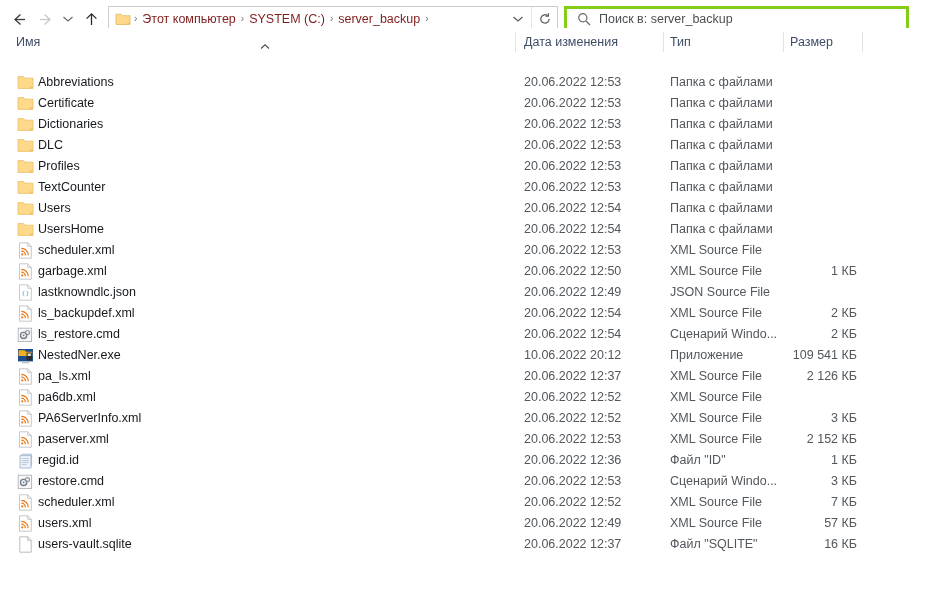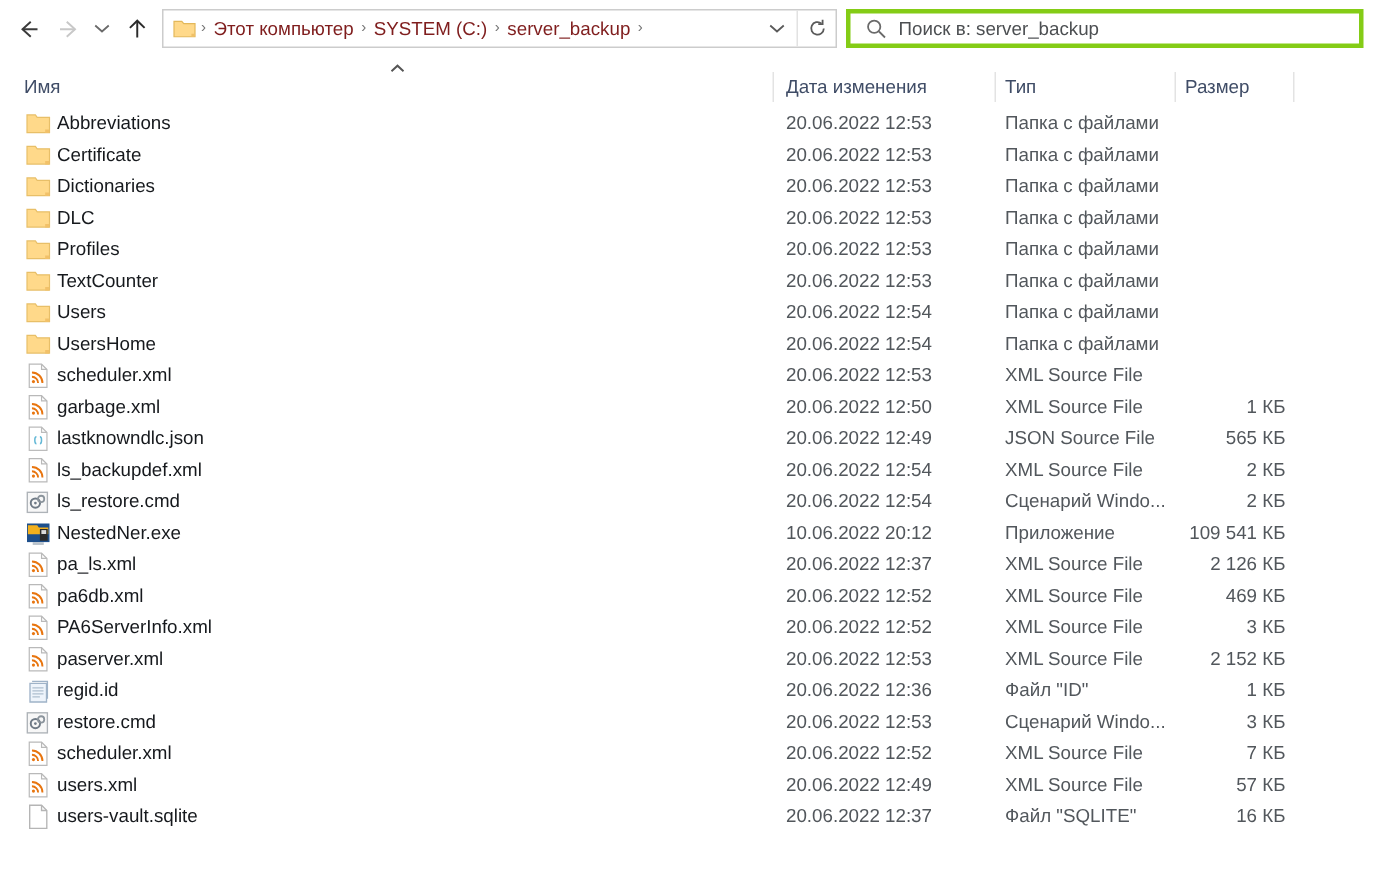--- a/index.html
+++ b/index.html
@@ -85,21 +85,21 @@
     width: 22px; margin-left: 6px; margin-right: 4px;
     display: flex; align-items: center; justify-content: center;
     color: #6a6a6a; flex: none;
   }
   .search-placeholder {
     font-size: 12.5px; color: #4c4f52; white-space: nowrap;
   }
 
   
   .colheaders {
-    position: absolute; left: 0; top: 44px;
+    position: absolute; left: 0; top: 28px;
     width: 926px; height: 28px;
     background: #ffffff;
     padding-left: 32px;
   }
   .colheader {
     position: absolute; top: 0; height: 28px;
     display: flex; align-items: center;
     font-size: 12.5px; color: #3f4c66;
     white-space: nowrap;
   }
@@ -382,21 +382,20 @@
           <svg class="ico" width="15" height="17" viewBox="0 0 15 17">
             <path d="M1.5 0.8 h8.2 l3.6 3.5 v11.9 h-11.8 z" fill="#ffffff" stroke="#bcbcbc" stroke-width="0.8"></path>
             <path d="M9.7 0.8 v3.5 h3.6" fill="none" stroke="#bcbcbc" stroke-width="0.8"></path>
             <path d="M6.3 7.2 c-1.1 0 -1.1 1.5 -1.1 2.3 c0 0.8 0 2.3 1.1 2.3" fill="none" stroke="#63b8d6" stroke-width="1"></path>
             <path d="M8.6 7.2 c1.1 0 1.1 1.5 1.1 2.3 c0 0.8 0 2.3 -1.1 2.3" fill="none" stroke="#63b8d6" stroke-width="1"></path>
           </svg>
         </span>
         <span class="cell-name">lastknowndlc.json</span>
         <span class="cell-date">20.06.2022 12:49</span>
         <span class="cell-type">JSON Source File</span>
-        <span class="cell-size">565 КБ</span>
       </div>
       <div class="row">
         <span class="cell-icon">
           <svg class="ico" width="15" height="17" viewBox="0 0 15 17">
             <path d="M1.5 0.8 h8.2 l3.6 3.5 v11.9 h-11.8 z" fill="#ffffff" stroke="#b9b9b9" stroke-width="0.8"></path>
             <path d="M9.7 0.8 v3.5 h3.6" fill="none" stroke="#b9b9b9" stroke-width="0.8"></path>
             <circle cx="4.3" cy="12.4" r="1.05" fill="#e8750f"></circle>
             <path d="M3.3 9.2 a4.1 4.1 0 0 1 4.1 4.1" fill="none" stroke="#e8750f" stroke-width="1.25"></path>
             <path d="M3.3 6.3 a7 7 0 0 1 7 7" fill="none" stroke="#e8750f" stroke-width="1.25"></path>
           </svg>
@@ -456,21 +455,20 @@
             <path d="M1.5 0.8 h8.2 l3.6 3.5 v11.9 h-11.8 z" fill="#ffffff" stroke="#b9b9b9" stroke-width="0.8"></path>
             <path d="M9.7 0.8 v3.5 h3.6" fill="none" stroke="#b9b9b9" stroke-width="0.8"></path>
             <circle cx="4.3" cy="12.4" r="1.05" fill="#e8750f"></circle>
             <path d="M3.3 9.2 a4.1 4.1 0 0 1 4.1 4.1" fill="none" stroke="#e8750f" stroke-width="1.25"></path>
             <path d="M3.3 6.3 a7 7 0 0 1 7 7" fill="none" stroke="#e8750f" stroke-width="1.25"></path>
           </svg>
         </span>
         <span class="cell-name">pa6db.xml</span>
         <span class="cell-date">20.06.2022 12:52</span>
         <span class="cell-type">XML Source File</span>
-        <span class="cell-size">469 КБ</span>
       </div>
       <div class="row">
         <span class="cell-icon">
           <svg class="ico" width="15" height="17" viewBox="0 0 15 17">
             <path d="M1.5 0.8 h8.2 l3.6 3.5 v11.9 h-11.8 z" fill="#ffffff" stroke="#b9b9b9" stroke-width="0.8"></path>
             <path d="M9.7 0.8 v3.5 h3.6" fill="none" stroke="#b9b9b9" stroke-width="0.8"></path>
             <circle cx="4.3" cy="12.4" r="1.05" fill="#e8750f"></circle>
             <path d="M3.3 9.2 a4.1 4.1 0 0 1 4.1 4.1" fill="none" stroke="#e8750f" stroke-width="1.25"></path>
             <path d="M3.3 6.3 a7 7 0 0 1 7 7" fill="none" stroke="#e8750f" stroke-width="1.25"></path>
           </svg>

